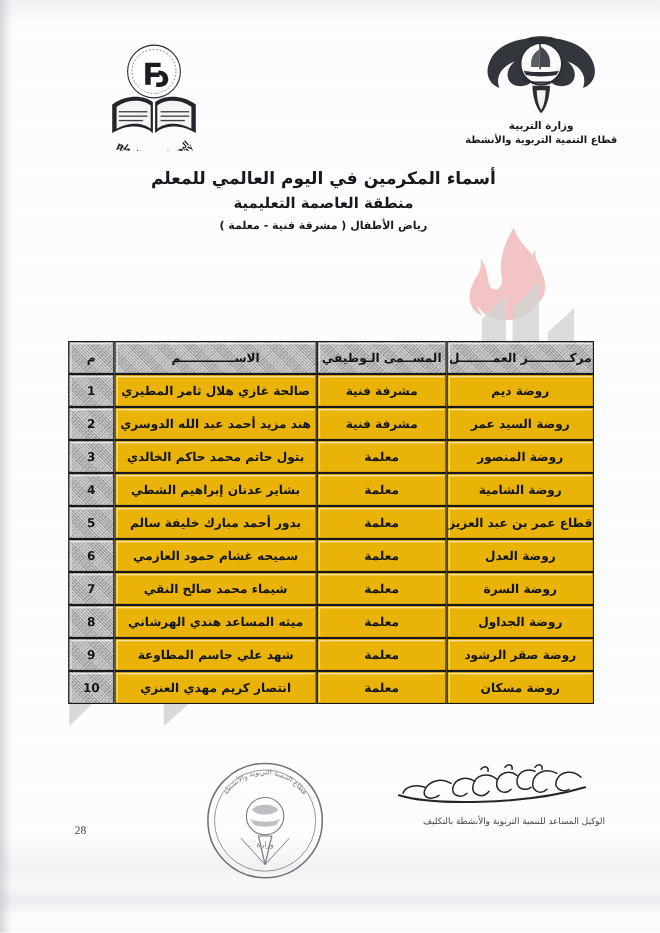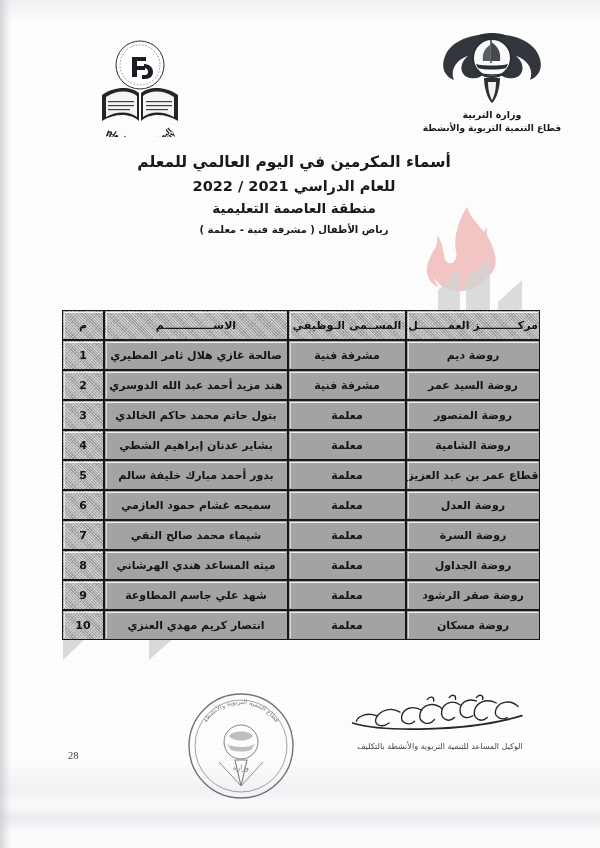--- a/index.html
+++ b/index.html
@@ -163,21 +163,21 @@
   }
   table.roster td, table.roster th {
     border: 1.6px solid #16181b;
     padding: 0;
     height: 28px;
     vertical-align: middle;
     text-align: center;
     font-size: 11px;
     font-weight: 700;
     color: #111418;
-    background: #a3a3a3;
+    background: #eab308;
     position: relative;
   }
   
   table.roster td::after, table.roster th::after {
     content: "";
     position: absolute;
     inset: 1px;
     border-top: 1px solid rgba(255,255,255,0.85);
     border-left: 1px solid rgba(255,255,255,0.6);
     pointer-events: none;
@@ -203,21 +203,21 @@
   td.jobtitle { font-size: 10.5px; letter-spacing: -0.2px; }
   td.work { font-size: 11.5px; margin-top: 42px; }
 
   
   .signature {
     position: absolute;
     left: 330px;
     top: 690px;
     width: 220px;
     z-index: 6;
-    text-align: center;
+    text-align: right;
   }
   .sig-caption {
     font-size: 8px;
     color: #2b2f36;
     margin-top: 2px;
     white-space: nowrap;
     opacity: 0.9;
   }
   .stamp {
     position: absolute;
@@ -337,21 +337,20 @@
       <path d="M66 52 C66 60 68 67 70 70 C72 67 74 60 74 52 Z" fill="#f2f2f2"></path>
     </svg>
     <div class="ministry-lines">
       <div class="ministry-line-1">وزارة التربية</div>
       <div class="ministry-line-2">قطاع التنمية التربوية والأنشطة</div>
     </div>
   </div>
 
   <div class="title-block">
     <div class="title-line t1">أسماء المكرمين في اليوم العالمي للمعلم</div>
-    <div class="title-line t2">للعام الدراسي 2021 / 2022</div>
     <div class="title-line t4">منطقة العاصمة  التعليمية</div>
     <div class="title-line t5">رياض الأطفال ( مشرفة فنية - معلمة )</div>
   </div>
 
   <div class="table-wrap">
     <table class="roster">
       <colgroup>
         <col class="c-work">
           <col class="c-title">
           <col class="c-name">

